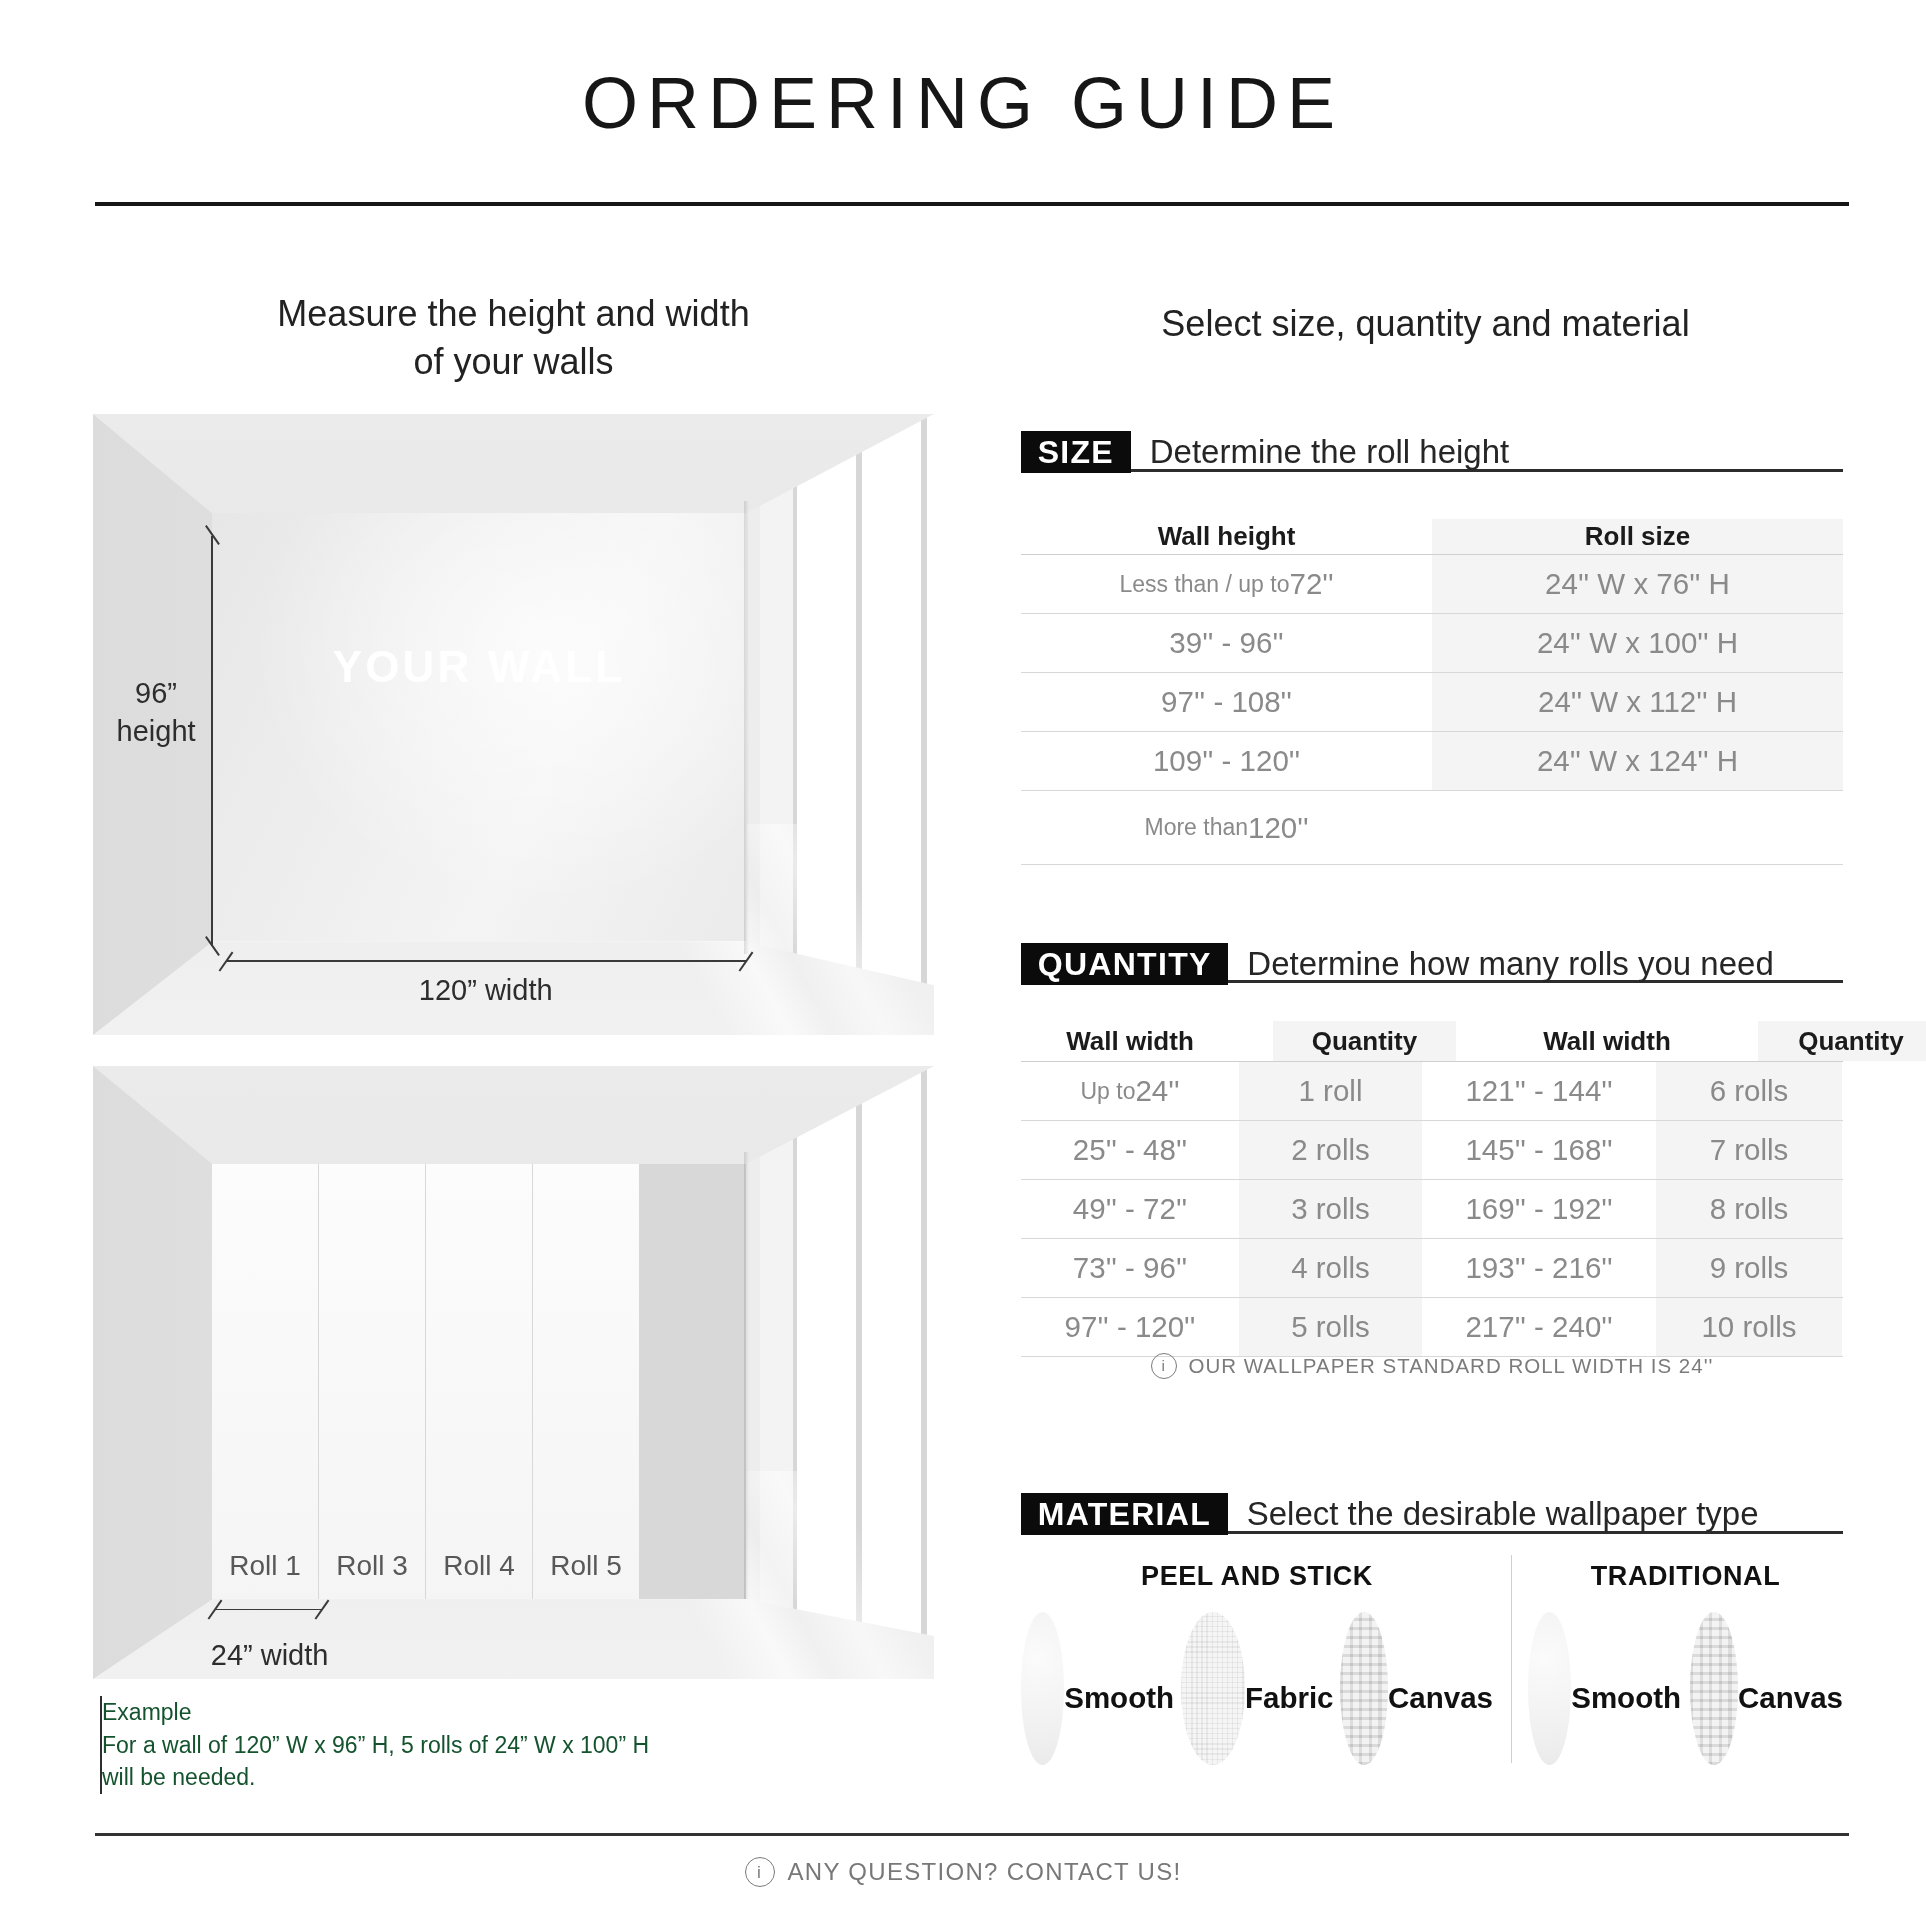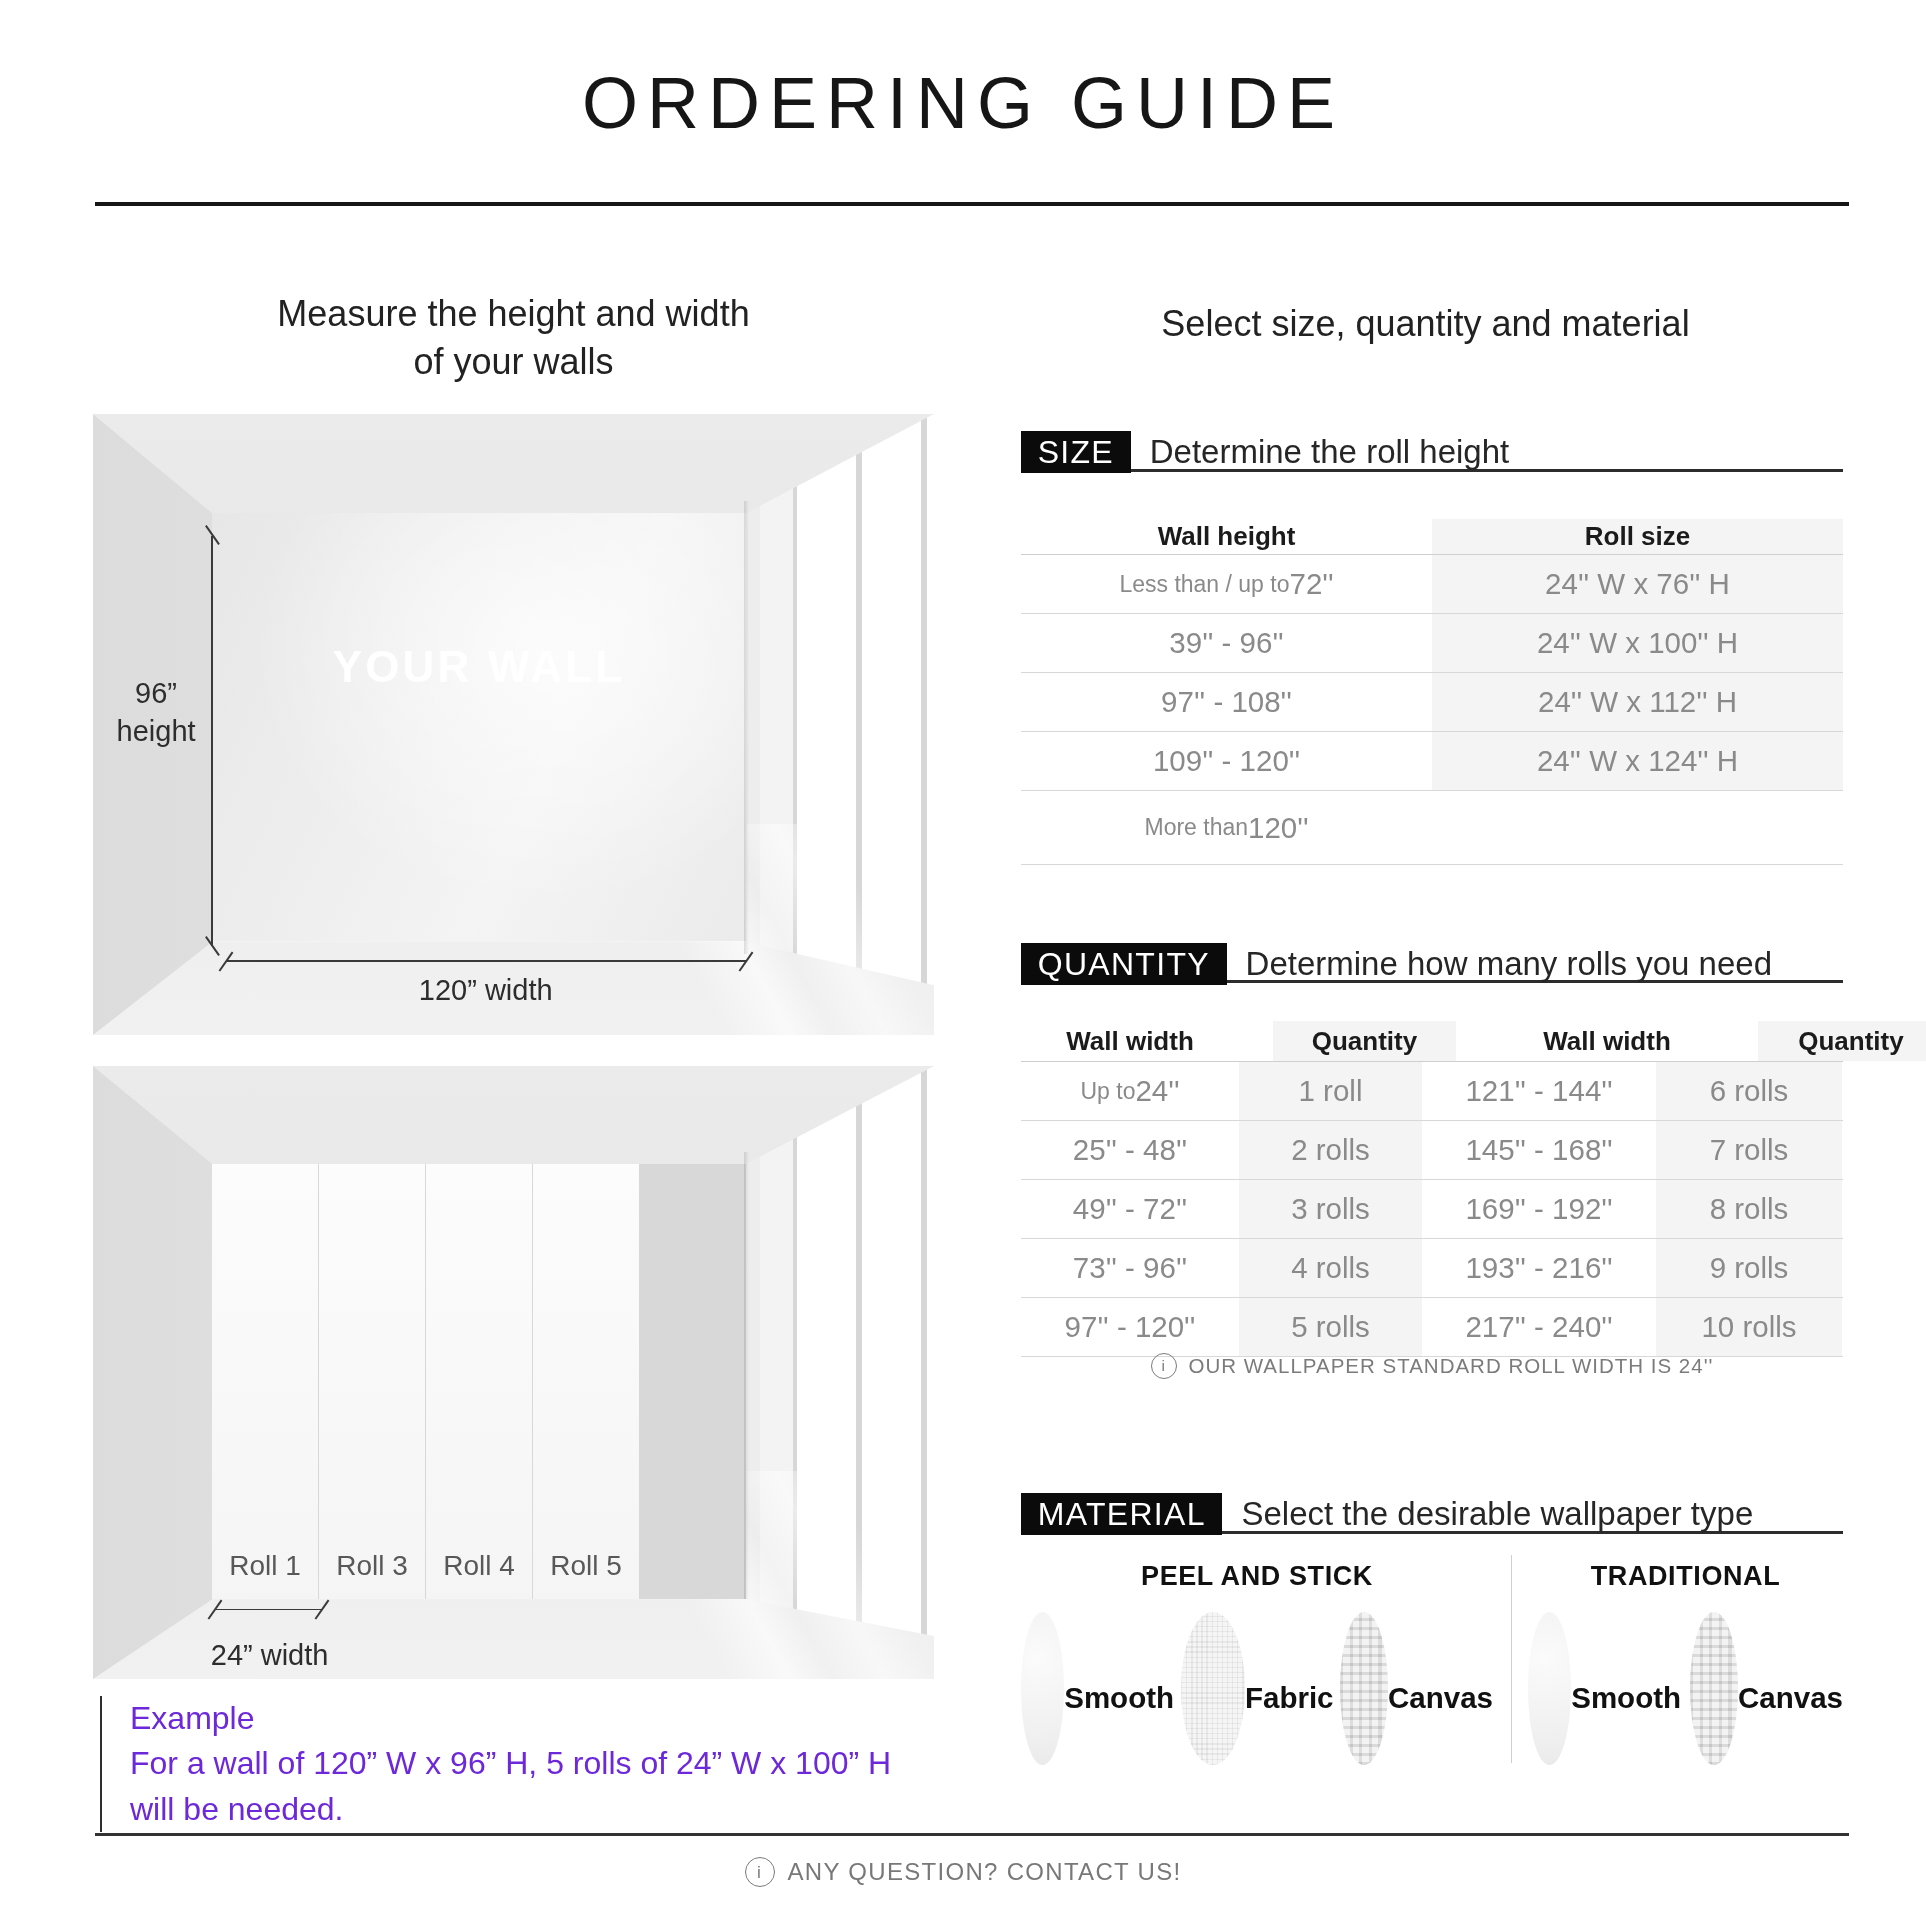--- a/index.html
+++ b/index.html
@@ -61,26 +61,26 @@
   .label-w24{left:6%;top:93.2%;width:30%;}
 
   
   .panels{position:absolute;left:14.2%;top:16%;width:63.4%;height:71%;background:#d8d8d8;
           display:grid;grid-template-columns:repeat(5,1fr);gap:1.9px;}
   .panel{position:relative;background:linear-gradient(180deg,#fcfcfc,#f5f5f5);}
   .panel-label{position:absolute;bottom:4%;left:0;width:100%;text-align:center;
           font-size:28px;color:#585858;}
 
   
-  .example{top:1696px;left:100px;width:835px;border-left:2.6px solid #2e2e2e;padding-left:28px;
-           font-size:32px;color:#6d28d9;line-height:1.42;}
+  .example{top:1696px;left:100px;width:835px;border-left:2.6px solid #2e2e2e;
+           font-size:23px;color:#14532d;line-height:1.42;}
 
   
   .section-head{left:1021px;width:822px;height:42px;display:flex;align-items:center;z-index:2;}
-  .badge{background:#0b0b0b;color:#fff;font-size:32px;font-weight:400;letter-spacing:1.3px;
+  .badge{background:#0b0b0b;color:#fff;font-size:32px;font-weight:700;letter-spacing:1.3px;
          padding:0 16.7px;height:42px;display:flex;align-items:center;flex:none;}
   .subtitle{font-size:33px;font-weight:400;color:#262626;margin-left:19px;white-space:nowrap;}
   .section-rule{left:1021px;width:822px;height:2.6px;background:#2c2c2c;z-index:1;}
 
   
   .tbl{left:1021px;width:822px;}
   .trow{display:grid;border-bottom:0.6px solid #d8d8d8;}
   .size-cols{grid-template-columns:411px 411px;}
   .qty-cols{grid-template-columns:218px 183px 234px 186px;}
   .cell{display:flex;align-items:center;justify-content:center;text-align:center;}

